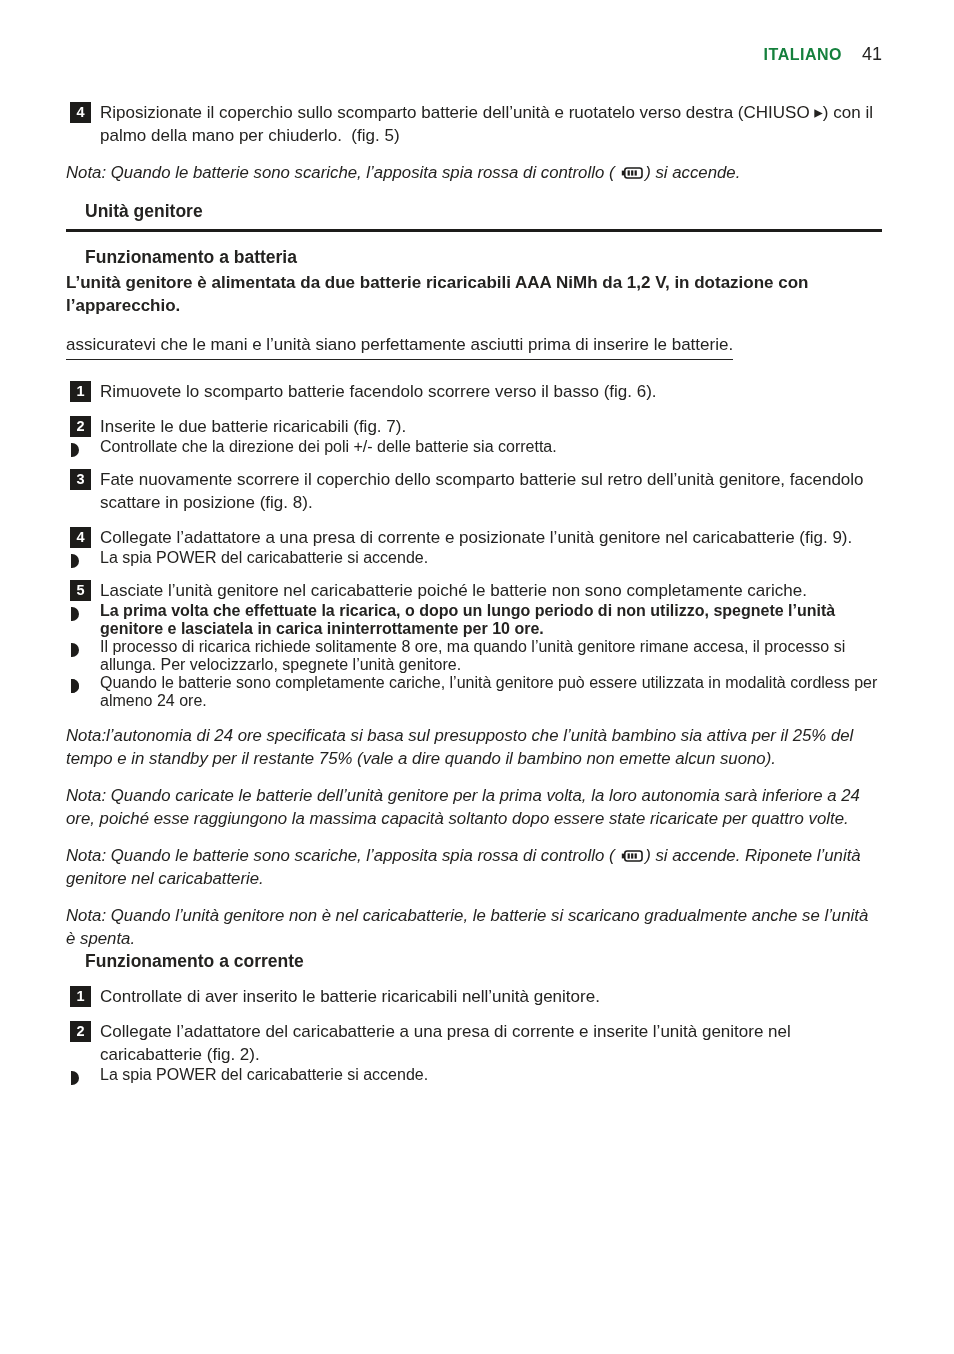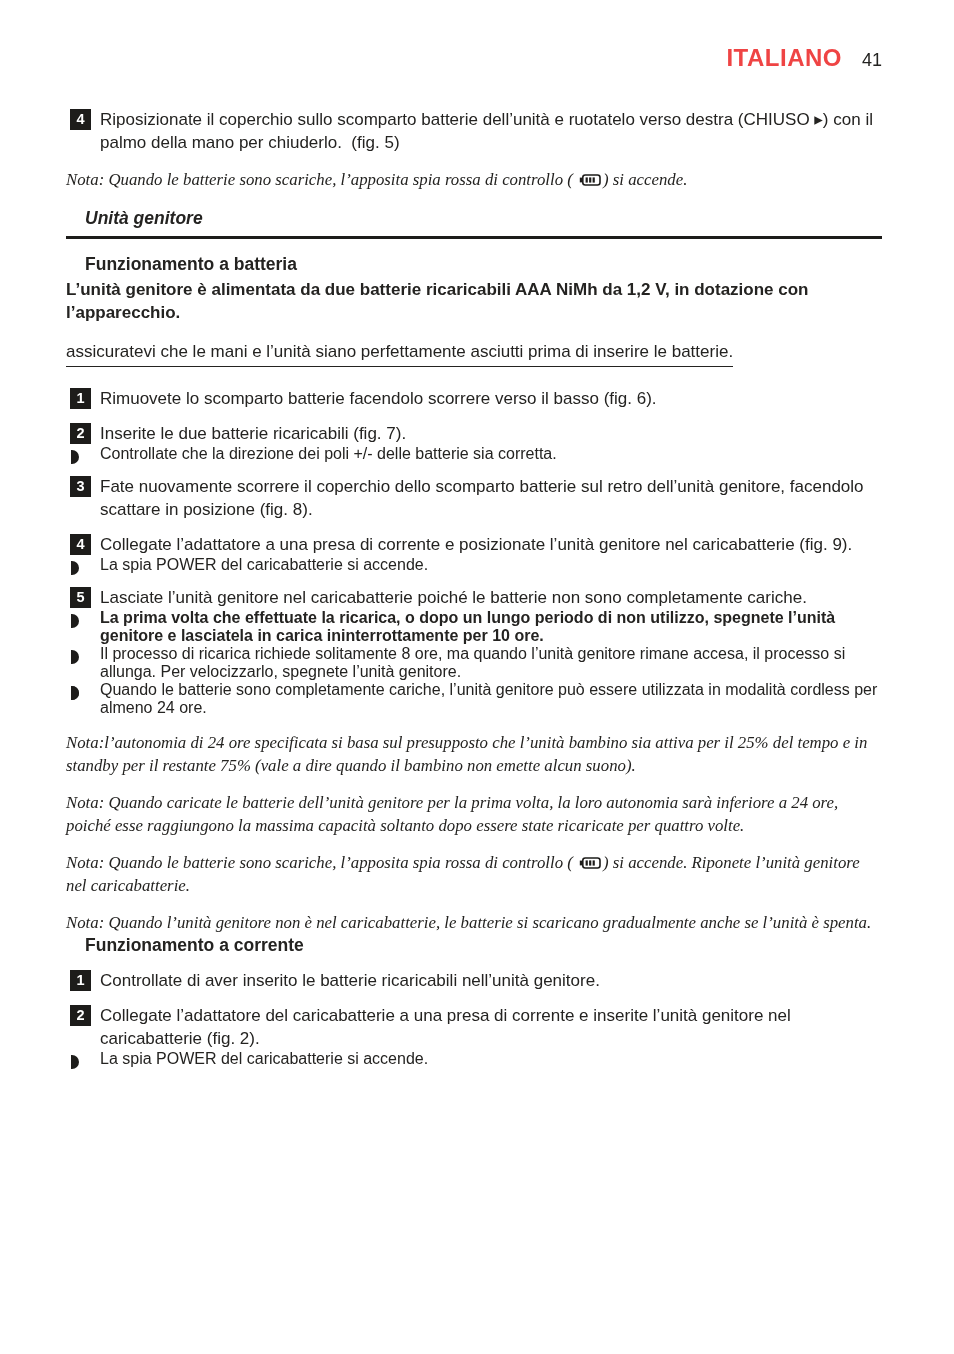--- a/index.html
+++ b/index.html
@@ -15,21 +15,21 @@
     position: absolute;
     left: 66px; top: 44px;
     width: 816px;
   }
   
   .header {
     display: flex; justify-content: flex-end; align-items: baseline;
     margin-bottom: 36px;
   }
   .header .lang {
-    font-weight: bold; font-size: 24px; letter-spacing: 0.5px; color: #ef4444;
+    font-weight: bold; font-size: 16px; letter-spacing: 0.5px; color: #15803d;
   }
   .header .pagenum {
     font-size: 18px; margin-left: 20px; font-weight: normal; color: #242321;
   }
   
   p, div.block { font-size: 17px; line-height: 23px; }
   .block { margin-top: 12px; }
   .tight { margin-top: 0; }
   
   .item { position: relative; padding-left: 34px; }
@@ -44,31 +44,30 @@
     width: 21px; height: 21px;
     background: #1d1c1a; color: #ffffff;
     font-size: 14.5px; font-weight: bold;
     text-align: center; line-height: 21px;
   }
   .bold { font-weight: bold; }
   
   .note {
     margin-top: 14px;
     font-style: italic;
-    font-size: 16.8px; line-height: 23px; font-family: Liberation Serif, serif;
+    font-size: 16.8px; line-height: 23px;
   }
   .battery-svg { vertical-align: -1px; margin: 0 2px; }
   
   .heading {
     margin-top: 16px;
     padding-left: 19px;
     font-weight: bold; font-size: 17.5px; line-height: 22px;
     border-bottom: 3px solid #1d1c1a;
     padding-bottom: 7px;
-    font-style: italic;
   }
   .subheading {
     margin-top: 14px;
     padding-left: 19px;
     font-weight: bold; font-size: 17.5px; line-height: 23px;
   }
   .after-subheading { margin-top: 2px; font-weight: bold; }
   .underlined-line {
     margin-top: 16px;
   }

